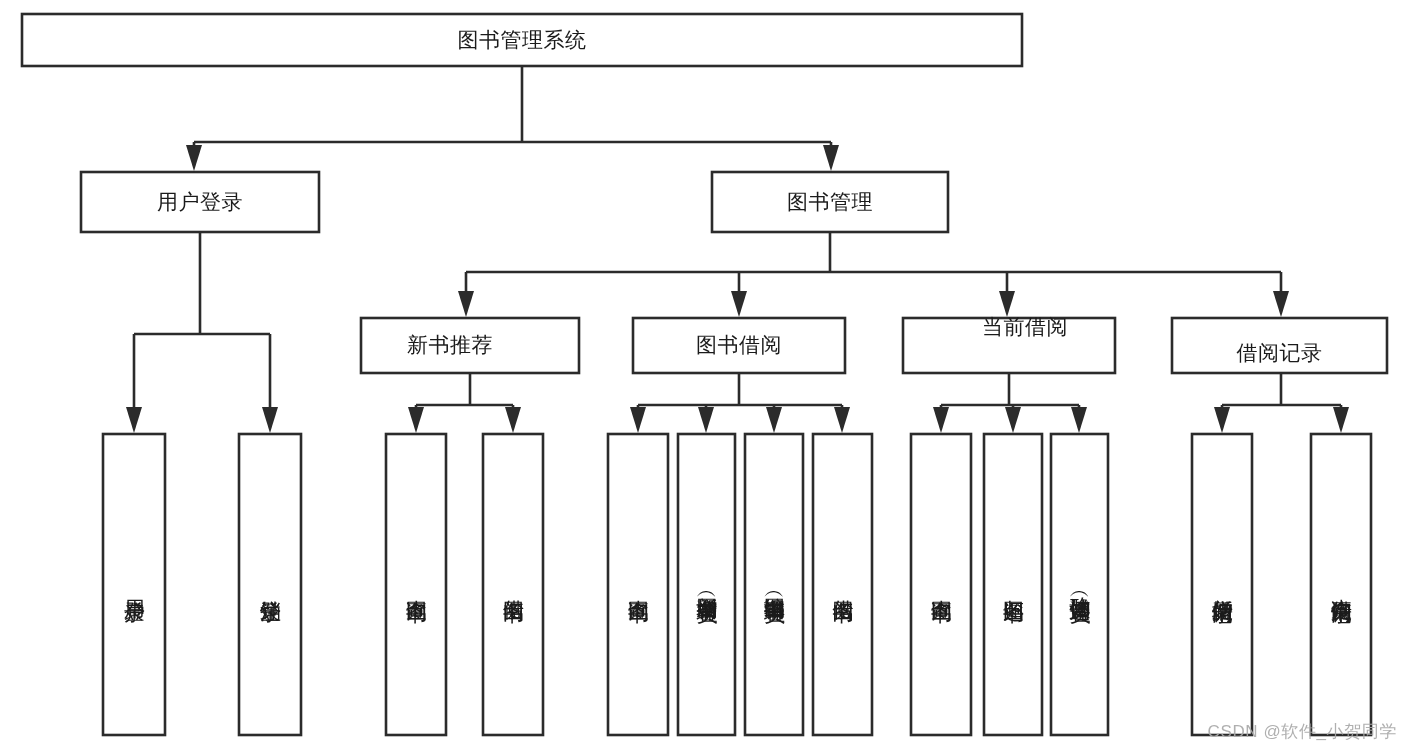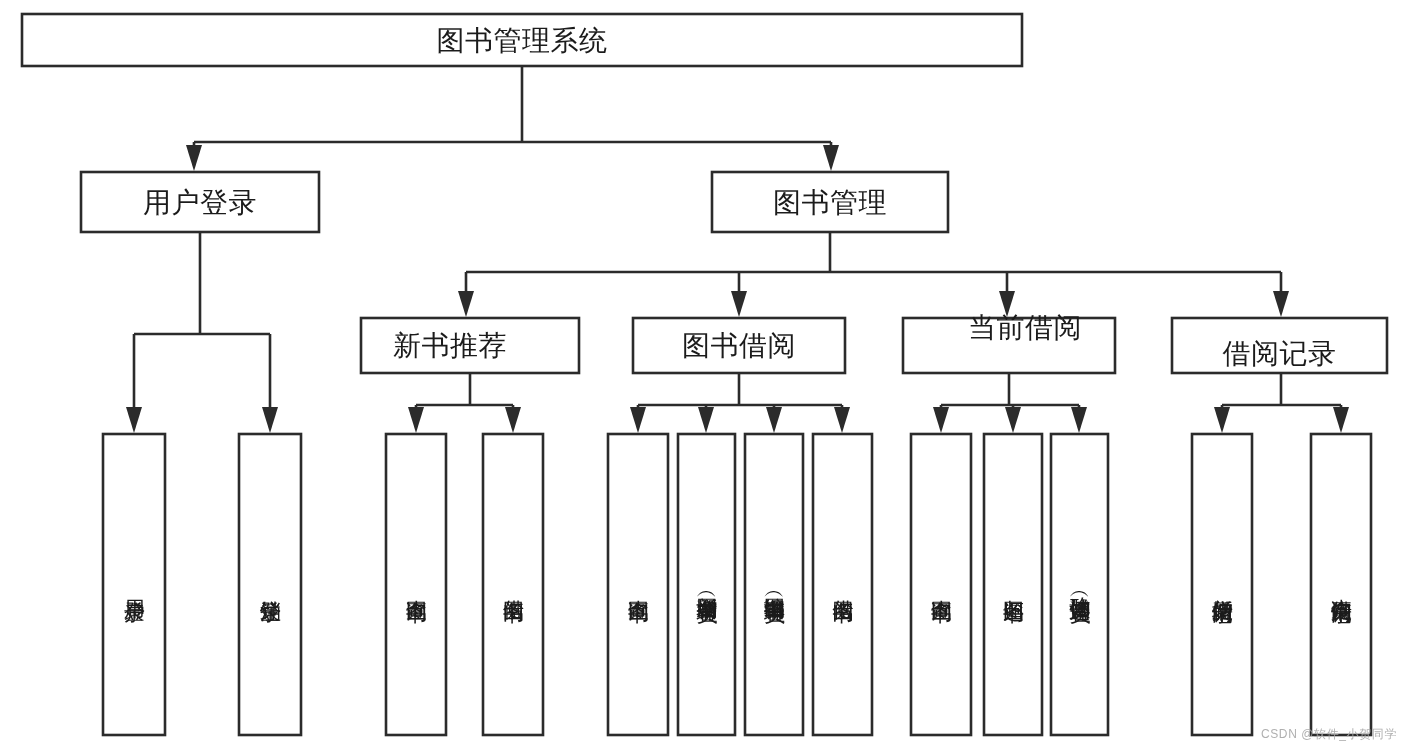--- a/index.html
+++ b/index.html
@@ -40,21 +40,21 @@
   .arrow-head {
     fill: #2b2b2b;
     stroke: none;
   }
   .node-label-h {
     position: absolute;
     display: flex;
     align-items: center;
     justify-content: center;
     color: #1b1b1b;
-    font-size: 28px;
+    font-size: 21px;
     line-height: 1.25;
     letter-spacing: 0.5px;
     white-space: nowrap;
     pointer-events: none;
   }
   .node-label-v {
     position: absolute;
     display: flex;
     align-items: center;
     justify-content: center;
@@ -65,21 +65,21 @@
     writing-mode: vertical-rl;
     text-orientation: upright;
     white-space: nowrap;
     pointer-events: none;
   }
   .watermark {
     position: absolute;
     right: 8px;
     bottom: 4px;
     color: #a9a9a9;
-    font-size: 12px;
+    font-size: 17px;
     letter-spacing: 0.6px;
     white-space: nowrap;
     opacity: 0.92;
     pointer-events: none;
   }
 </style>
 </head>
 <body>
 
 <div id="diagram-root">

